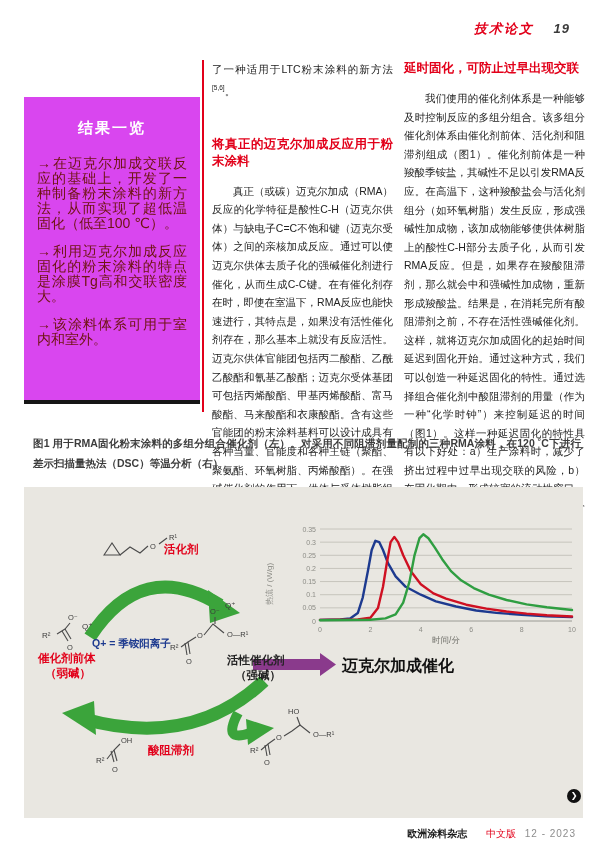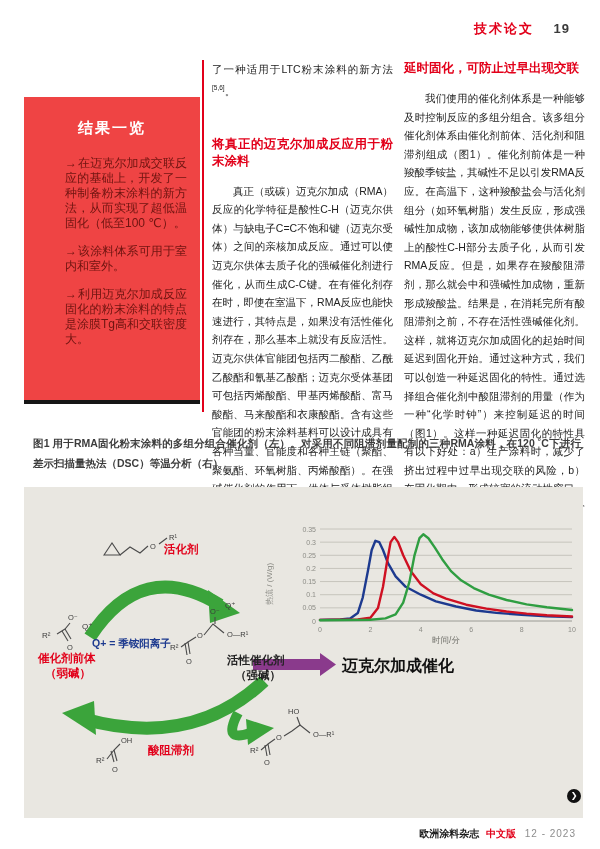--- a/index.html
+++ b/index.html
@@ -2,33 +2,33 @@
 <html lang="zh"><head>
 <meta charset="utf-8">
 <style>
   html,body{margin:0;padding:0;}
   body{
     width:600px;height:849px;position:relative;background:#ffffff;
     font-family:"Liberation Sans","DejaVu Sans",sans-serif;
     overflow:hidden;color:#222;
   }
   
-  .page-header{position:absolute;top:20px;right:30px;font-size:13px;font-weight:bold;}
+  .page-header{position:absolute;top:20px;right:30px;font-size:13px;font-weight:bold;font-style:italic;}
   .article-type{color:#e2001a;letter-spacing:2px;}
   .page-num{color:#3a3a3a;margin-left:16px;letter-spacing:1px;}
 
   
   .results-box{
     position:absolute;left:24px;top:97px;width:150px;height:263px;
-    background:#ef4444;border-bottom:4px solid #161616;
+    background:#d946ef;border-bottom:4px solid #161616;
     padding:20px 13px;color:#6e1410;
   }
   .results-title{color:#ffffff;font-weight:bold;font-size:15px;text-align:center;
     letter-spacing:2px;margin:2px 0 18px 0;}
-  .bullet{font-size:12px;line-height:15px;margin-bottom:13px;text-align:justify;margin-left:28px;}
+  .bullet{font-size:14px;line-height:15px;margin-bottom:13px;text-align:justify;}
   .bullet .arrow{font-weight:bold;margin-right:1px;}
 
   .red-rule{position:absolute;left:202px;top:60px;width:2px;height:352px;background:#e2001a;}
 
   
   .col{position:absolute;top:60px;width:181px;font-size:10.5px;line-height:18.6px;
     text-align:justify;color:#222;}
   .col-middle{left:212px;}
   .col-right{left:404px;}
   .sec-heading{color:#e2001a;font-size:12.5px;line-height:17px;font-weight:bold;
@@ -54,41 +54,41 @@
 
   .chart-wrap{position:absolute;left:262px;top:34px;width:292px;height:128px;}
   .y-axis-title{position:absolute;left:240px;top:118px;transform:rotate(-90deg);
     transform-origin:0 0;font-size:8px;color:#8d8d87;white-space:nowrap;}
   .x-axis-title{position:absolute;left:296px;top:148px;width:252px;text-align:center;
     font-size:8.5px;color:#6f6f69;}
 
   
   .footer{position:absolute;top:827px;right:24px;font-size:10px;white-space:nowrap;}
   .journal{font-weight:bold;color:#1a1a1a;padding-left:42px;}
-  .edition{font-weight:bold;color:#e2001a;margin-left:4px;text-align:center;}
+  .edition{font-weight:normal;color:#e2001a;margin-left:16px;text-align:center;}
   .issue{color:#8d8d8d;margin-left:6px;letter-spacing:1px;}
   .next-btn{position:absolute;left:567px;top:789px;width:14px;height:14px;border-radius:50%;
     background:#111;color:#fff;font-size:8px;line-height:14px;text-align:center;cursor:pointer;}
 
   svg text{font-family:"Liberation Sans","DejaVu Sans",sans-serif;}
 </style>
 </head>
 <body>
 
 <div class="page-header">
   <span class="article-type">技术论文</span>
   <span class="page-num">19</span>
 </div>
 
 <div class="results-box">
   <div class="results-title">结果一览</div>
   <div id="bullet-list">
       <div class="bullet"><span class="arrow">→</span><span>在迈克尔加成交联反应的基础上，开发了一种制备粉末涂料的新方法，从而实现了超低温固化（低至100 ℃）。</span></div>
+      <div class="bullet"><span class="arrow">→</span><span>利用迈克尔加成反应固化的粉末涂料的特点是涂膜Tg高和交联密度大。</span></div>
       <div class="bullet"><span class="arrow">→</span><span>该涂料体系可用于室内和室外。</span></div>
-      <div class="bullet"><span class="arrow">→</span><span>利用迈克尔加成反应固化的粉末涂料的特点是涂膜Tg高和交联密度大。</span></div>
     </div>
 </div>
 
 <div class="red-rule"></div>
 
 <div class="col col-middle">
   <p class="body-text"><span>了一种适用于LTC粉末涂料的新方法</span><sup>[5,6]</sup><span>。</span></p>
   <h2 class="sec-heading">将真正的迈克尔加成反应用于粉末涂料</h2>
   <p class="body-text indent">真正（或碳）迈克尔加成（RMA）反应的化学特征是酸性C-H（迈克尔供体）与缺电子C=C不饱和键（迈克尔受体）之间的亲核加成反应。通过可以使迈克尔供体去质子化的强碱催化剂进行催化，从而生成C-C键。在有催化剂存在时，即使在室温下，RMA反应也能快速进行，其特点是，如果没有活性催化剂存在，那么基本上就没有反应活性。迈克尔供体官能团包括丙二酸酯、乙酰乙酸酯和氰基乙酸酯；迈克尔受体基团可包括丙烯酸酯、甲基丙烯酸酯、富马酸酯、马来酸酯和衣康酸酯。含有这些官能团的粉末涂料基料可以设计成具有各种当量、官能度和各种主链（聚酯、聚氨酯、环氧树脂、丙烯酸酯）。在强碱催化剂的作用下，供体与受体树脂组合在一起，就会迅速发生反应。</p>
 </div>

